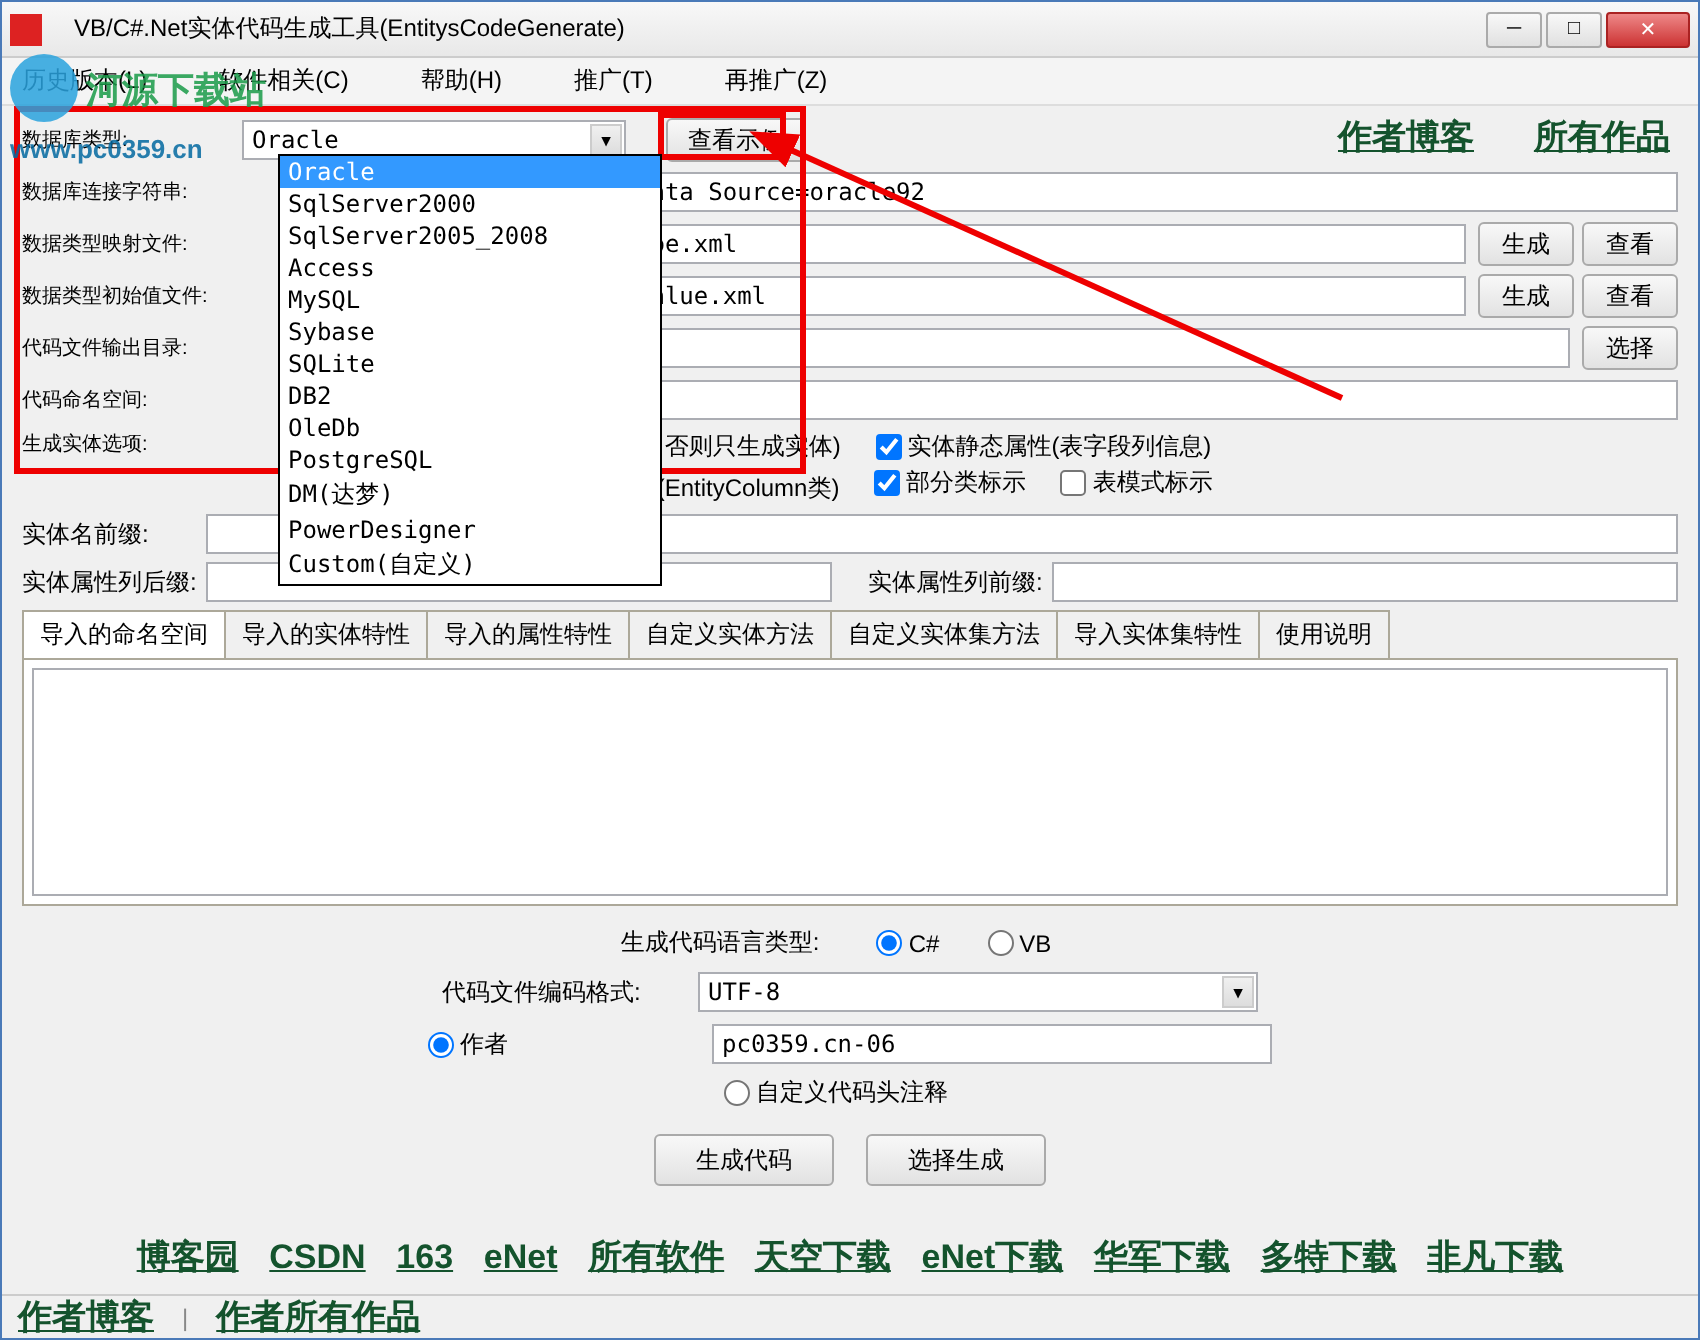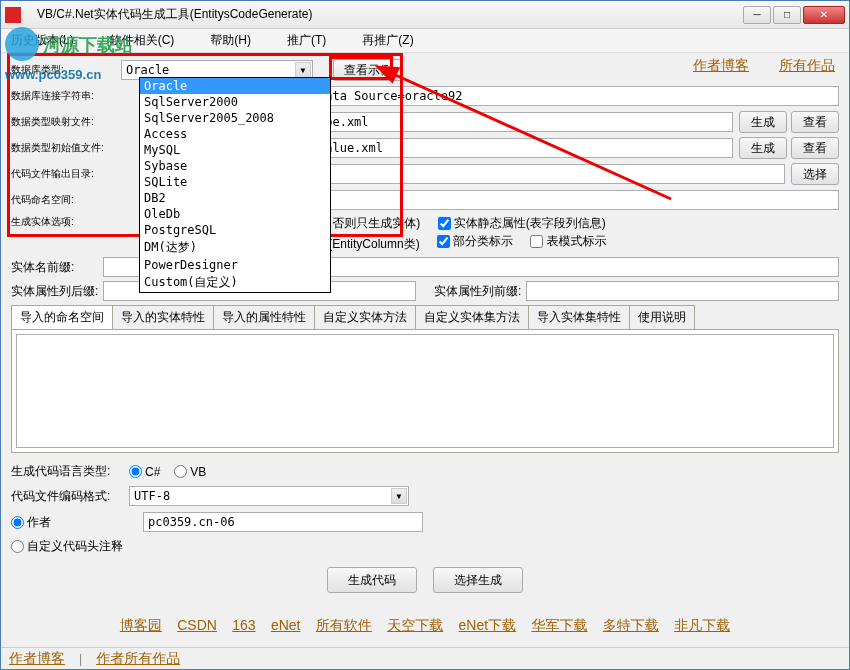--- a/index.html
+++ b/index.html
@@ -25,32 +25,32 @@
 .dropdown .opt { padding: 1px 4px; cursor:pointer; }
 .dropdown .opt.sel { background: #3399ff; color: #fff; }
 .red-box { position: absolute; border: 3px solid #e00; pointer-events: none; }
 .red-box.main { left: 6px; top: 52px; width: 396px; height: 184px; }
 .red-box.small { left: 328px; top: 55px; width: 64px; height: 24px; }
 .arrow-svg { position:absolute; left:330px; top:58px; pointer-events:none; z-index:5; }
 .watermark { position: absolute; left: 4px; top: 28px; font-size: 18px; color: #1a9b49; font-weight: bold; opacity:0.85; z-index:2; pointer-events:none; }
 .watermark .url { font-size: 13px; color: #0369a1; }
 .watermark .logo { display:inline-block; width:34px;height:34px; background:#2aa3de;border-radius:50%;vertical-align:middle;margin-right:4px;position:relative;top:-2px; }
 .links-right { position: absolute; right: 14px; top: 4px; display: flex; gap: 30px; }
-.link { color: #a16207; text-decoration: underline; cursor: pointer; font-size: 14px; }
+.link { color: #14532d; text-decoration: underline; cursor: pointer; font-size: 17px; font-weight: bold; }
 .chk { width:13px;height:13px; }
 .pair-row { display:flex; gap:18px; margin-bottom:4px; }
 .pair { display:flex; align-items:center; flex:1; }
 .pair .lbl2 { width: 92px; }
 .tabs { display:flex; margin-top:4px; }
 .tab { border:1px solid #aca899; border-bottom:none; padding:3px 8px; background:#f0f0f0; font-size:12px; cursor:pointer; margin-right:-1px; position:relative; }
 .tab.active { background:#fff; z-index:2; }
 .tab-body { border:1px solid #aca899; background:#fff; height:124px; padding:4px; }
 .textarea { width:100%; height:100%; border:1px solid #abadb3; resize:none; font-size:12px; padding:2px; }
 .bottom-sec { margin-top: 10px; }
-.radio-row { display:flex;align-items:center;margin-bottom:6px; }
+.radio-row { display:flex;align-items:center;gap:10px;margin-bottom:6px;justify-content:center; }
 .radio-row .lbl3 { width: 118px; }
 .gen-btns { display:flex; gap:16px; justify-content:center; margin-top:12px; }
 .gen-btns .btn { min-width:90px; height:26px; }
 .footer-links { text-align:center; margin-top:24px; }
 .footer-links .link { margin: 0 6px; }
 .bottom-bar { position:absolute; bottom:0; left:0; right:0; height:22px; background:#f0f0f0; border-top:1px solid #ccc; display:flex; align-items:center; padding:0 8px; gap:14px; }
 .chk-inline { display:inline-flex; align-items:center; gap:3px; margin-right:14px; }
 input[type=text]{font-family:monospace;}
 </style>
 </head>

